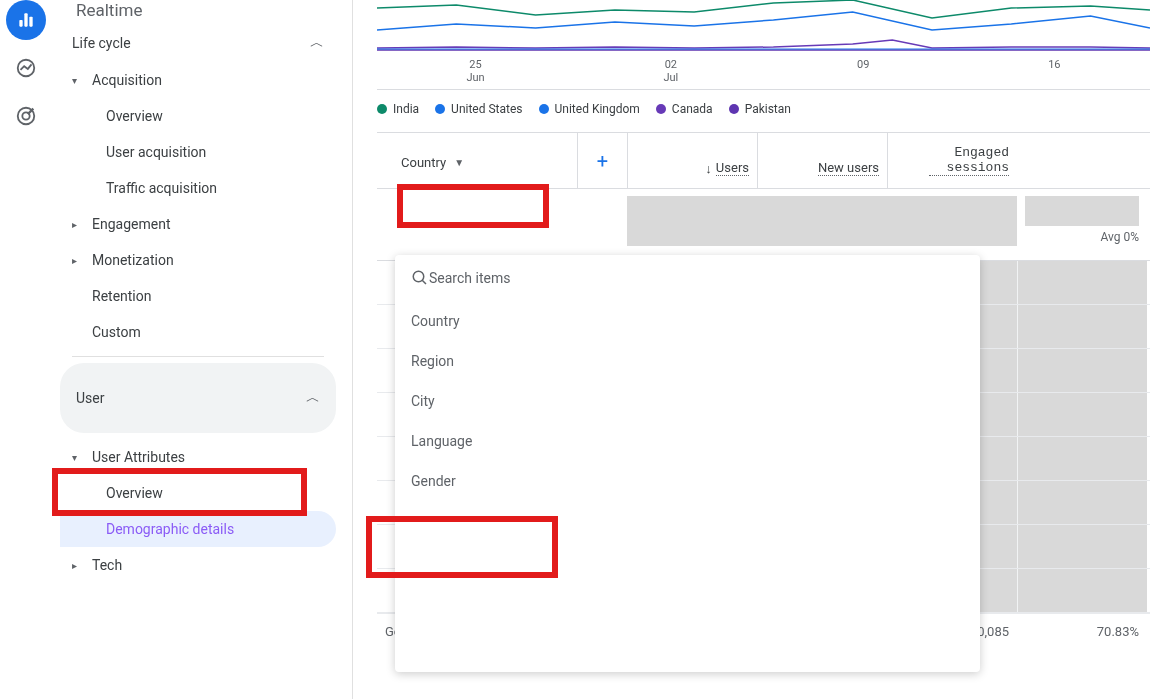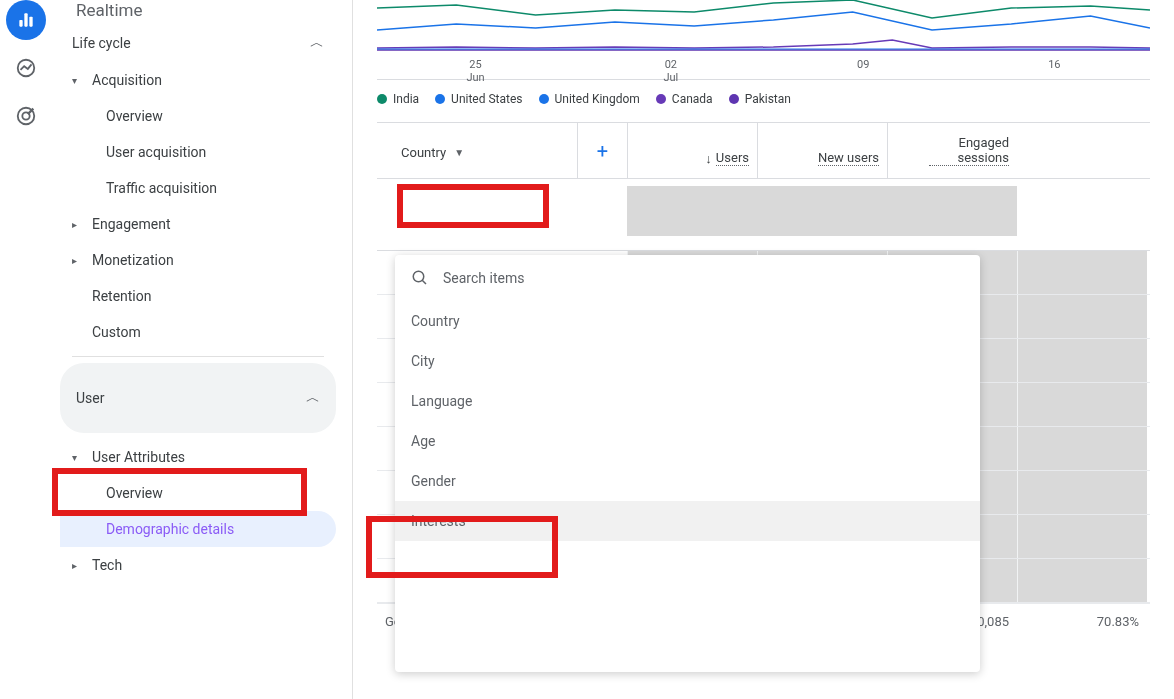--- a/index.html
+++ b/index.html
@@ -20,21 +20,21 @@
     .nav-header { display: flex; align-items: center; justify-content: space-between; padding: 10px 12px; font-size: 14px; color: #3c4043; cursor: pointer; }
     .chevron { color: #5f6368; font-size: 14px; }
     .hr-sep { border: none; border-top: 1px solid #e0e0e0; margin: 6px 12px; }
     .section-pill { background: #f1f3f4; border-radius: 24px; padding: 26px 16px; display: flex; justify-content: space-between; align-items: center; font-size: 14px; cursor: pointer; }
     .nav-item .arrow-toggle { width: 20px; font-size: 10px; color: #5f6368; }
     .nav-item.top-cut { padding-top: 0; padding-bottom: 4px; font-size: 17px; color: #5f6368; padding-left: 16px; }
     
     
     .main { flex: 1; background: #fff; border-left: 1px solid #e0e0e0; display: flex; flex-direction: column; position: relative; overflow: hidden; }
     
-    .chart-area { height: 80px; position: relative; border-bottom: 1px solid #dadce0; margin: 0 24px 0 24px; }
+    .chart-area { height: 90px; position: relative; border-bottom: 1px solid #dadce0; margin: 0 24px 0 24px; }
     .chart-lines { position: absolute; top: 0; left: 0; right: 0; height: 55px; }
     .chart-xaxis { display: flex; justify-content: space-around; font-size: 11px; color: #5f6368; padding-top: 58px; }
     .chart-xaxis-tick { text-align: center; }
     .chart-xaxis-tick .num { display: block; }
     .chart-xaxis-tick .mon { display: block; }
     
     .legend { display: flex; gap: 16px; padding: 12px 24px 16px 24px; font-size: 12px; color: #3c4043; }
     .legend-item { display: flex; align-items: center; gap: 6px; }
     .legend-dot { width: 10px; height: 10px; border-radius: 50%; }
     
@@ -56,21 +56,21 @@
     .td-cell.redacted { background: #d9d9d9; height: 100%; }
     .totals-row { display: flex; border-bottom: 1px solid #dadce0; height: 72px; align-items: flex-end; padding-bottom: 8px; }
     .totals-cell { min-width: 130px; text-align: right; padding: 8px; font-size: 12px; color: #5f6368; }
     .totals-cell.redacted { background: #d9d9d9; height: 50px; align-self: center; }
     .bottom-row { display: flex; border-top: 1px solid #e8eaed; padding: 10px 0; font-size: 13px; color: #5f6368; }
     .bottom-cell { min-width: 130px; text-align: right; padding: 0 8px; }
     .bottom-cell.dim { text-align: left; min-width: 250px; }
     
     
     .dropdown-popup { position: absolute; top: 255px; left: 395px; width: 585px; height: 417px; background: #fff; box-shadow: 0 2px 10px rgba(0,0,0,0.2); border-radius: 4px; z-index: 40; }
-    .dd-search { display: flex; align-items: center; padding: 14px 16px; gap: 14px; color: #5f6368; font-size: 14px; }
+    .dd-search { display: flex; align-items: center; padding: 14px 16px; color: #5f6368; font-size: 14px; }
     .dd-item { padding: 12px 16px; font-size: 14px; color: #5f6368; cursor: pointer; }
     .dd-item.hovered { background: #f1f1f1; }
   </style>
 </head>
 <body>
 
 <div class="app">
 
   <div class="icon-rail">
     <div class="rail-icon active">
@@ -206,30 +206,31 @@
           </div>
         </div>
         <div class="add-btn">+</div>
         <div class="th-cell">
           <span style="margin-right:4px">↓</span>
           <span class="th-label">Users</span>
         </div>
         <div class="th-cell">
             <span class="th-label">New users</span>
           </div>
-        <div class="th-cell" style="flex-direction:column;align-items:flex-end;">
+        <div class="th-cell" style="flex-direction:column;align-items:flex-end;font-family:Liberation Mono, monospace;">
             <span class="th-label" style="text-align:right;max-width:80px;display:inline-block">Engaged sessions</span>
           </div>
       </div>
 
       <div class="totals-row">
         <div style="min-width:250px"></div>
         <div class="totals-cell redacted"></div>
         <div class="totals-cell redacted"></div>
         <div class="totals-cell redacted"></div>
+        <div class="totals-cell"><div style="height:30px;background:#d9d9d9;margin-bottom:4px"></div><span>Avg 0%</span></div>
       </div>
 
       <div class="table-body">
         <div class="tr-row">
           <div style="min-width:250px"></div>
           <div class="td-cell redacted"></div>
           <div class="td-cell redacted"></div>
           <div class="td-cell redacted"></div>
           <div class="td-cell redacted"></div>
         </div>
@@ -298,21 +299,20 @@
 
   <div class="dropdown-popup">
     <div class="dd-search">
       <svg width="18" height="18" viewBox="0 0 24 24" fill="none" stroke="#5f6368" stroke-width="2">
           <circle cx="10" cy="10" r="7"></circle>
           <line x1="20" y1="20" x2="15" y2="15"></line>
         </svg>
       <span>Search items</span>
     </div>
     <div class="dd-item">Country</div>
+    <div class="dd-item">Region</div>
     <div class="dd-item">City</div>
     <div class="dd-item">Language</div>
-    <div class="dd-item">Age</div>
     <div class="dd-item">Gender</div>
-    <div class="dd-item hovered">Interests</div>
   </div>
 
   <div class="redbox" style="top:516px; left:366px; width:192px; height:62px;"></div>
 </div>
 
 </body></html>

